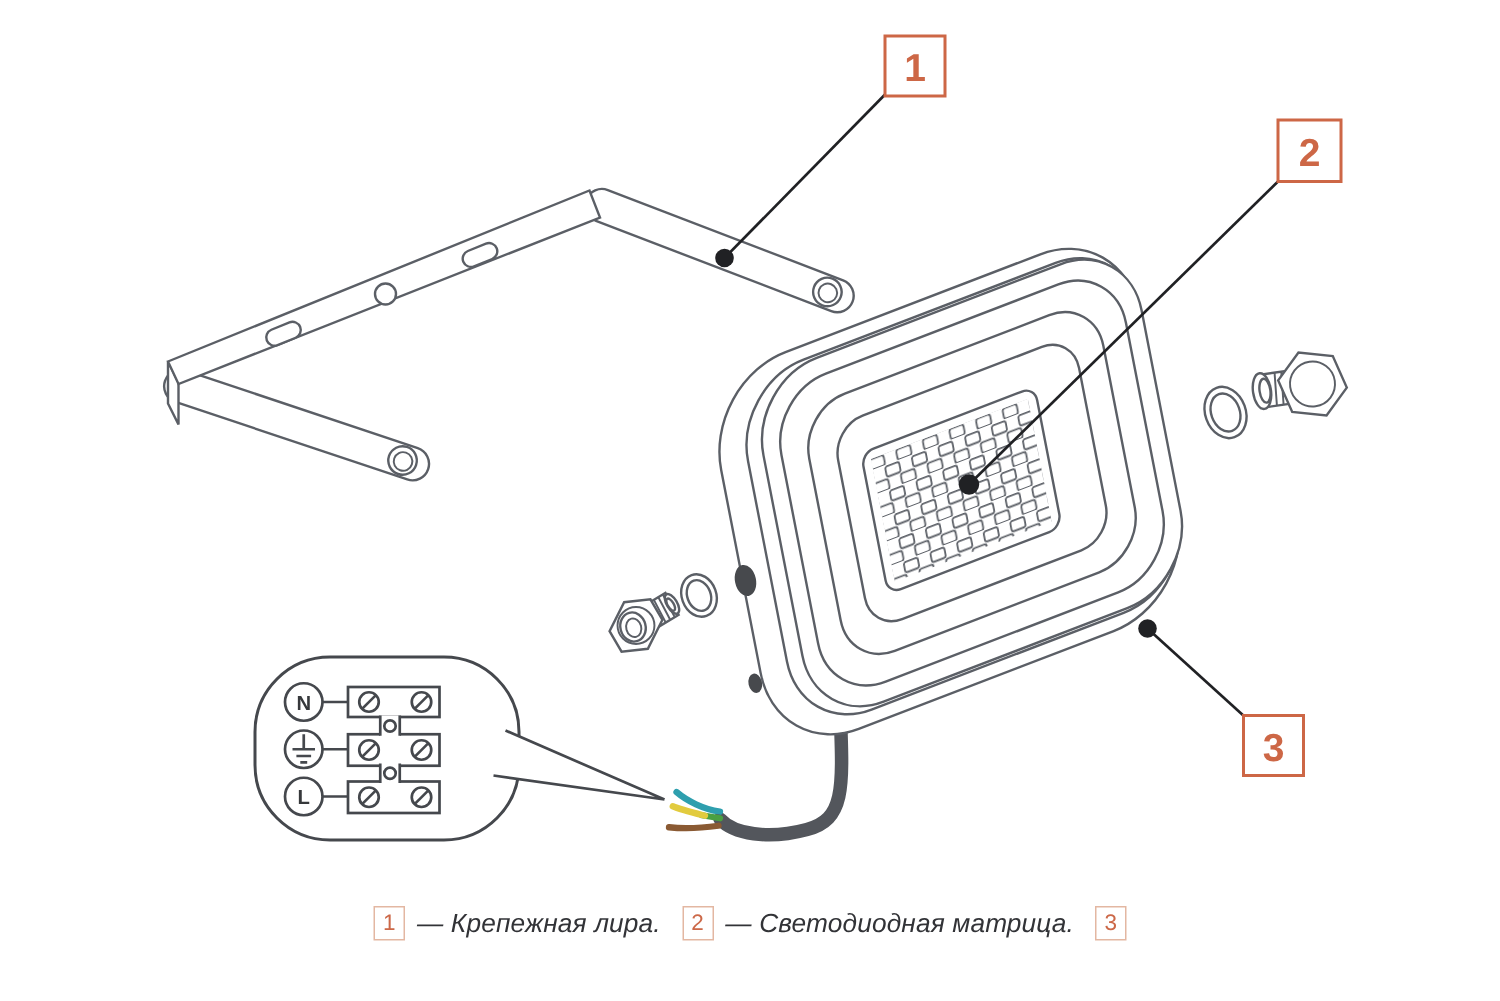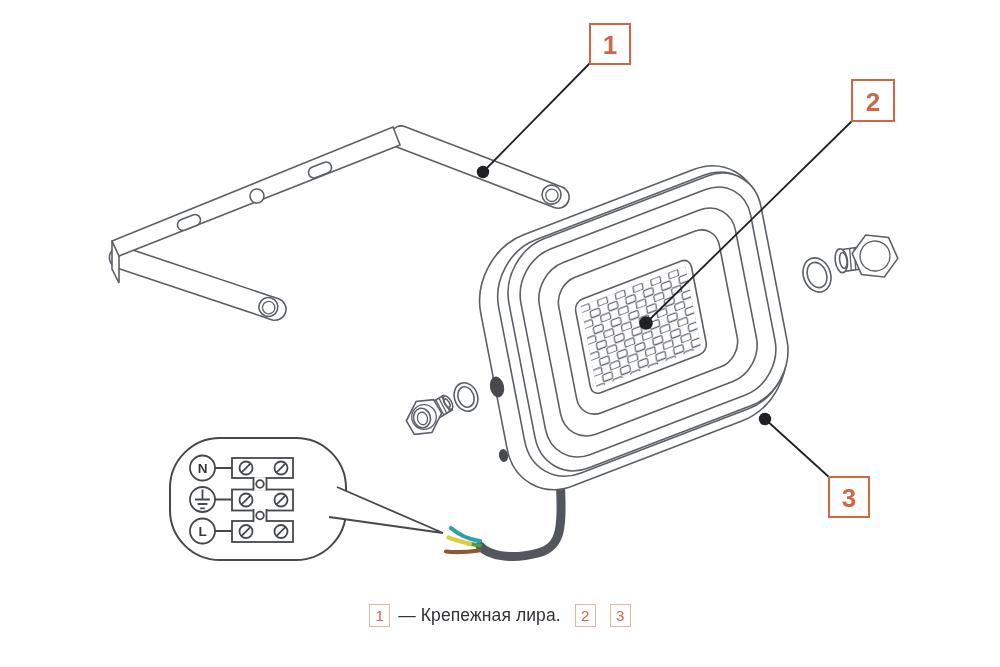--- a/index.html
+++ b/index.html
@@ -17,21 +17,21 @@
   .dot{fill:#202124;stroke:none;}
   .callout-box{fill:#fff;stroke-width:2;}
   .callout-num{font:700 26px "Liberation Sans", sans-serif;text-anchor:middle;}
   .term-letter{font:700 13.5px "Liberation Sans", sans-serif;fill:#36383b;text-anchor:middle;}
   
   .caption{position:absolute;left:0;top:604px;width:1000px;display:flex;
            justify-content:center;align-items:center;gap:14px;}
   .cap-item{display:flex;align-items:center;gap:8px;}
   .cap-num{display:inline-block;min-width:11px;text-align:center;padding:0 4px;height:21px;
            line-height:21px;border:1px solid #e3b7a2;color:#cc6848;font-size:15px;}
-  .cap-text{color:#323337;font-size:17.5px;letter-spacing:.1px;}
+  .cap-text{color:#323337;font-size:17.5px;letter-spacing:.1px;font-style:italic;}
 </style>
 </head>
 <body>
 
 <div class="stage">
 <svg width="1000" height="667" viewBox="0 0 1000 667">
   <defs>
     <pattern id="leds" width="19" height="16" patternUnits="userSpaceOnUse">
       <rect class="ledcell" x="1.2" y="1.2" width="10" height="6.8" rx="1.6"></rect>
       <rect class="ledcell" x="10.7" y="9.2" width="10" height="6.8" rx="1.6"></rect>
@@ -178,18 +178,19 @@
   </g>
 </svg>
 
   <div class="caption">
     <span class="cap-item">
       <span class="cap-num">1</span>
       <span class="cap-text">— Крепежная лира.</span>
     </span>
     <span class="cap-item">
       <span class="cap-num">2</span>
+      <span class="cap-text">— Светодиодная матрица.</span>
     </span>
     <span class="cap-item">
       <span class="cap-num">3</span>
     </span>
   </div>
 </div>
 
 </body></html>

